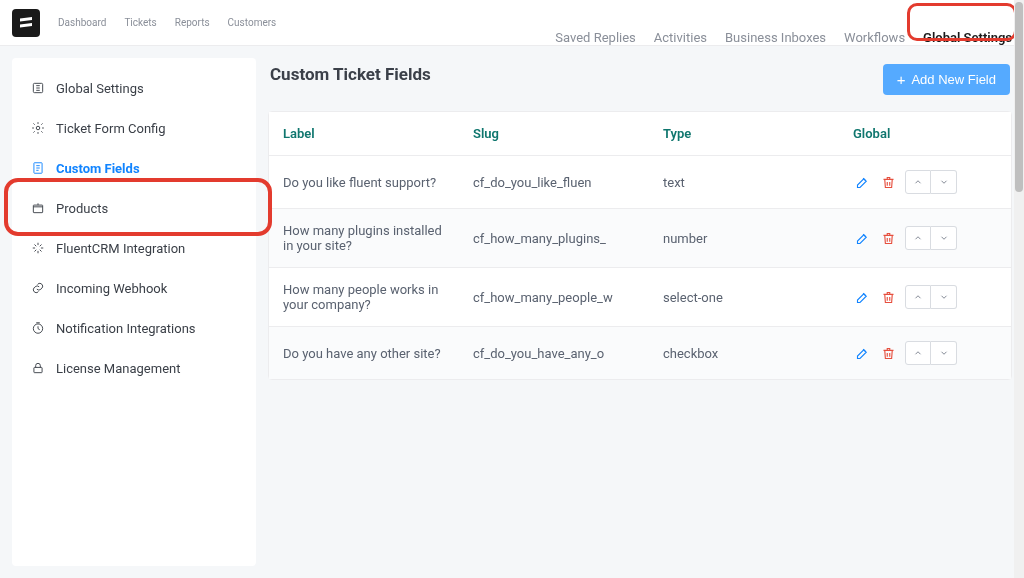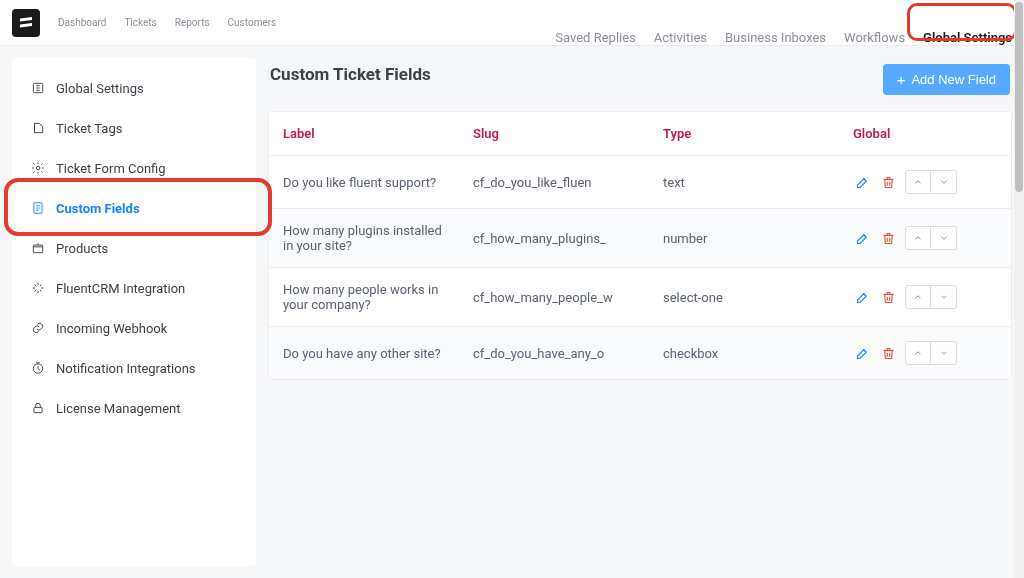--- a/index.html
+++ b/index.html
@@ -151,21 +151,21 @@
   }
   table.fields th, table.fields td {
     text-align: left;
     padding: 14px 14px;
     border-bottom: 1px solid #ececee;
     color: #5a6270;
     vertical-align: middle;
   }
   table.fields th {
     font-weight: 600;
-    color: #be185d;
+    color: #0f766e;
     background: #fff;
   }
   table.fields tr:last-child td { border-bottom: none; }
   table.fields tbody tr:nth-child(even) td { background: #fafbfc; }
   .col-label  { width: 190px; }
   .col-slug   { width: 190px; }
   .col-type   { width: 190px; }
   .col-actions{ width: auto; }
 
   .actions-cell { display: flex; align-items: center; gap: 8px; }
@@ -240,29 +240,20 @@
             <svg viewBox="0 0 24 24">
               <rect x="4" y="4" width="16" height="16" rx="2"></rect>
               <path d="M9 8h6M9 12h6M9 16h6"></path>
             </svg>
           </span>
           <span>Global Settings</span>
         </div>
         <div class="side-item">
           <span class="icn">
             <svg viewBox="0 0 24 24">
-              <path d="M6 4h8l6 6v10H6z"></path>
-              <path d="M6 4v16"></path>
-            </svg>
-          </span>
-          <span>Ticket Tags</span>
-        </div>
-        <div class="side-item">
-          <span class="icn">
-            <svg viewBox="0 0 24 24">
               <circle cx="12" cy="12" r="3"></circle>
               <path d="M12 2v3M12 19v3M4.2 4.2l2.1 2.1M17.7 17.7l2.1 2.1M2 12h3M19 12h3M4.2 19.8l2.1-2.1M17.7 6.3l2.1-2.1"></path>
             </svg>
           </span>
           <span>Ticket Form Config</span>
         </div>
         <div class="side-item active">
           <span class="icn">
             <svg viewBox="0 0 24 24">
               <rect x="5" y="3" width="14" height="18" rx="1"></rect>

